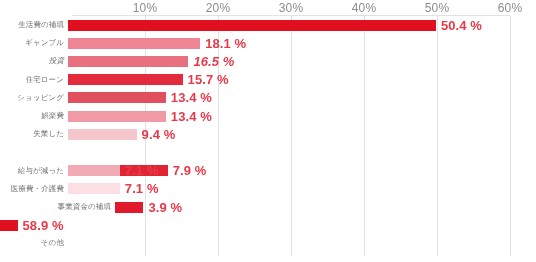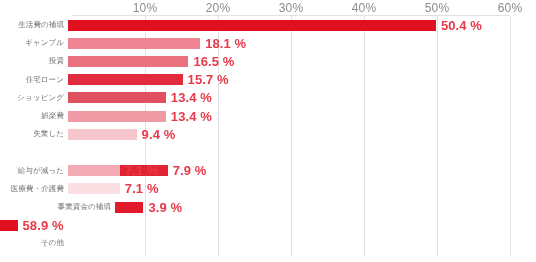--- a/index.html
+++ b/index.html
@@ -99,21 +99,21 @@
           <div class="val-label" style="color: rgb(232, 57, 74);">50.4 %</div>
         </div>
       </div>
       <div class="row" style="top: 18.2px;">
         <div class="cat-label">ギャンブル</div>
         <div class="bar-wrap">
           <div class="bar" style="width: 132.13px; background: rgb(239, 132, 148);"></div>
           <div class="val-label" style="color: rgb(232, 57, 74);">18.1 %</div>
         </div>
       </div>
-      <div class="row" style="top: 36.4px;">
+      <div class="row" style="top: 36.4px; font-style: italic;">
         <div class="cat-label">投資</div>
         <div class="bar-wrap">
           <div class="bar" style="width: 120.45px; background: rgb(232, 112, 127);"></div>
           <div class="val-label" style="color: rgb(232, 57, 74);">16.5 %</div>
         </div>
       </div>
       <div class="row" style="top: 54.6px;">
         <div class="cat-label">住宅ローン</div>
         <div class="bar-wrap">
           <div class="bar" style="width: 114.61px; background: rgb(226, 43, 60);"></div>

